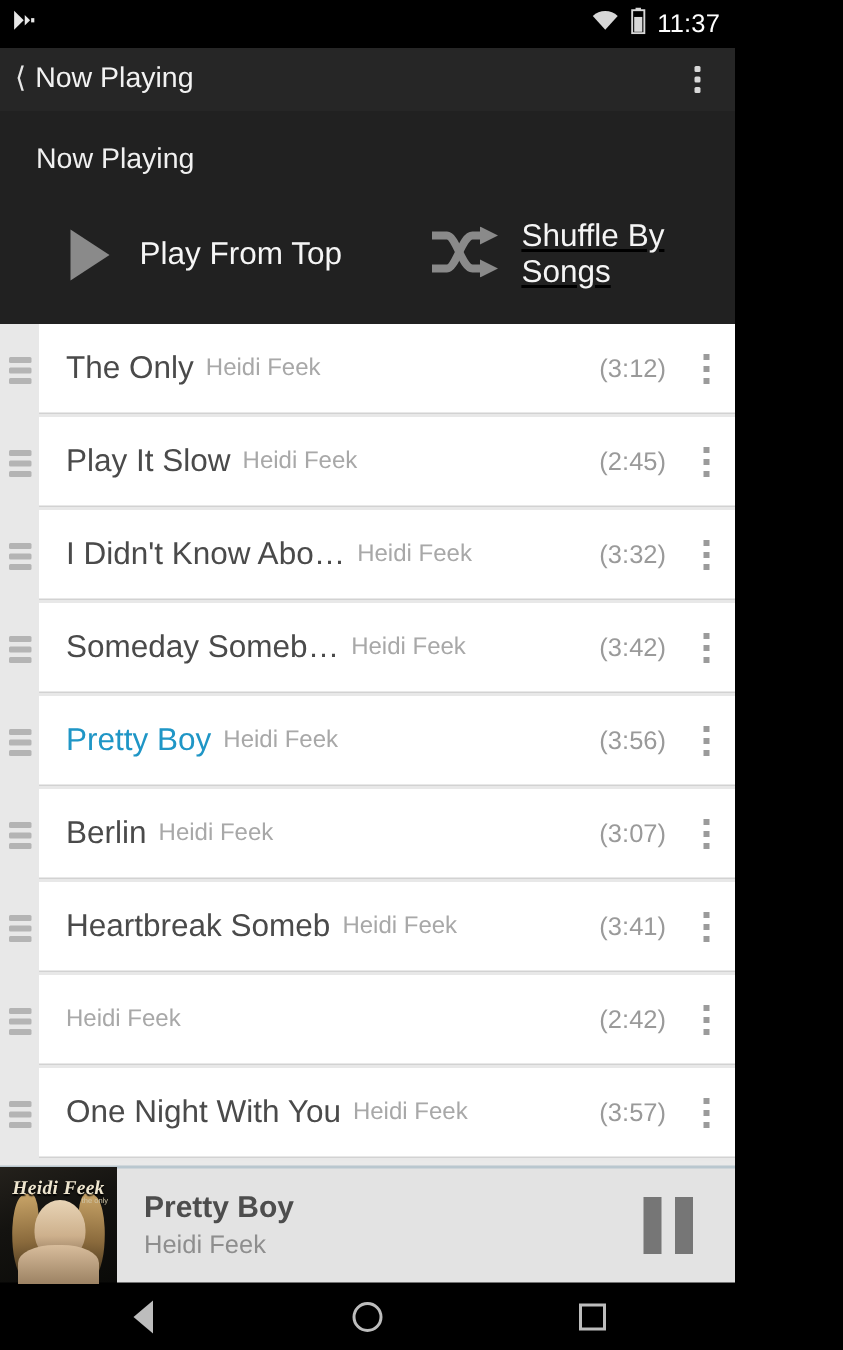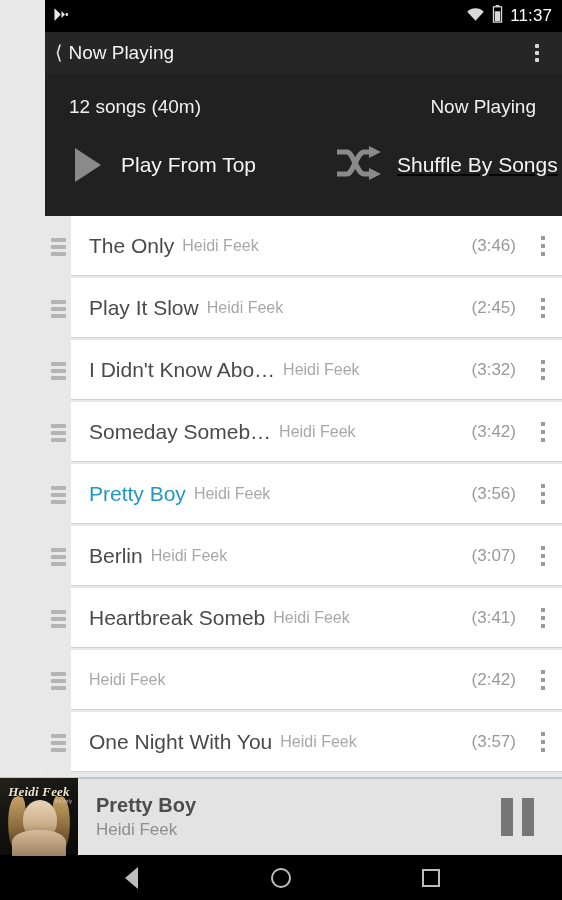--- a/index.html
+++ b/index.html
@@ -2,21 +2,21 @@
 <html><head>
 <meta charset="utf-8">
 <style>
   * { margin:0; padding:0; box-sizing:border-box; }
   html, body {
     width:562px; height:900px;
     background:#000;
     font-family:"Liberation Sans", sans-serif;
     overflow:hidden;
   }
-  .phone { position:relative; width:562px; height:900px; background:#e9e9e9;padding-left:45px; }
+  .phone { position:relative; width:490px; height:900px; background:#e9e9e9; }
 
   
   .statusbar {
     height:32px; background:#000; display:flex; align-items:center;
     padding:0 10px 0 8px; color:#fff;
   }
   .sb-left { display:flex; align-items:center; gap:6px; flex:1; }
   .sb-right { display:flex; align-items:center; gap:7px; }
   .sb-time { font-size:17px; color:#fff; letter-spacing:.1px; }
 
@@ -36,21 +36,21 @@
 
   
   .header-panel { background:#212121; height:142px; position:relative; }
   .hp-meta {
     display:flex; align-items:center; justify-content:space-between;
     padding:22px 26px 0 24px;
   }
   .hp-count { font-size:19px; color:#f0f0f0; }
   .hp-label { font-size:19px; color:#f0f0f0; }
 
-  .hp-actions { display:flex; align-items:center; padding:28px 0 0 0; }
+  .hp-actions { display:flex; align-items:center; padding:28px 0 0 0;margin-left:17px; }
   .hp-btn { display:flex; align-items:center; cursor:pointer; }
   .hp-btn.play { padding-left:30px; width:290px; gap:20px; }
   .hp-btn.shuffle { gap:14px;text-decoration:underline; }
   .hp-btn-label { font-size:21px; color:#f5f5f5; }
 
   .icon-play-tri {
     width:0; height:0;
     border-left:26px solid #8a8a8a;
     border-top:17px solid transparent;
     border-bottom:17px solid transparent;
@@ -189,21 +189,20 @@
     </div>
     <div class="ab-overflow">
       <i></i>
         <i></i>
         <i></i>
     </div>
   </div>
 
   <div class="header-panel">
     <div class="hp-meta">
-      <span class="hp-count">12 songs (40m)</span>
       <span class="hp-label">Now Playing</span>
     </div>
     <div class="hp-actions">
       <div class="hp-btn play">
         <span class="icon-play-tri"></span>
         <span class="hp-btn-label">Play From Top</span>
       </div>
       <div class="hp-btn shuffle">
         <span>
           <svg width="48" height="34" viewBox="0 0 24 17">
@@ -221,21 +220,21 @@
   <div class="list" id="song-list">
       <div class="row">
         <div class="row-handle">
           <i></i>
           <i></i>
           <i></i>
         </div>
         <div class="row-card">
           <span class="row-title">The Only</span>
           <span class="row-artist">Heidi Feek</span>
-          <span class="row-dur">(3:46)</span>
+          <span class="row-dur">(3:12)</span>
           <span class="row-overflow">
             <i></i>
             <i></i>
             <i></i>
           </span>
         </div>
       </div>
       <div class="row">
         <div class="row-handle">
           <i></i>

